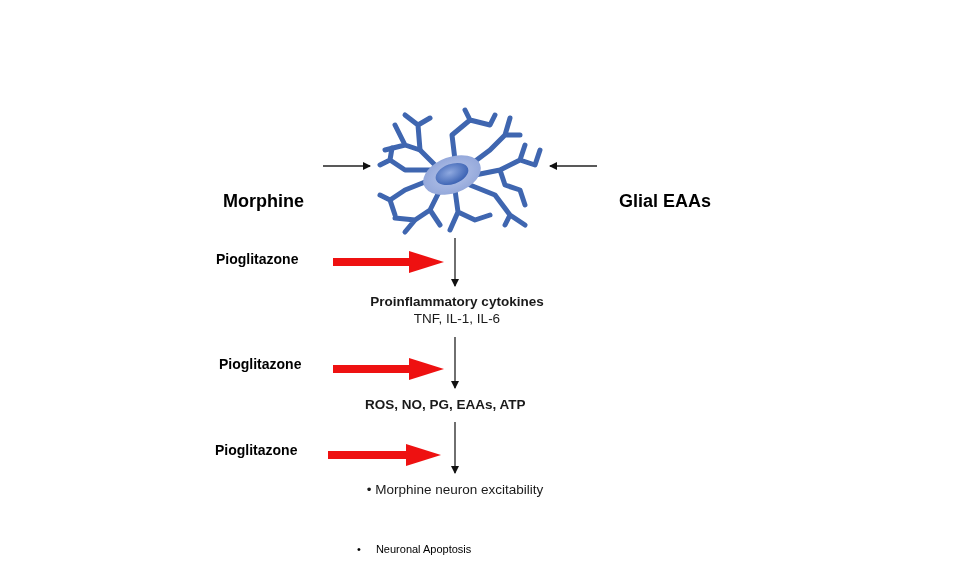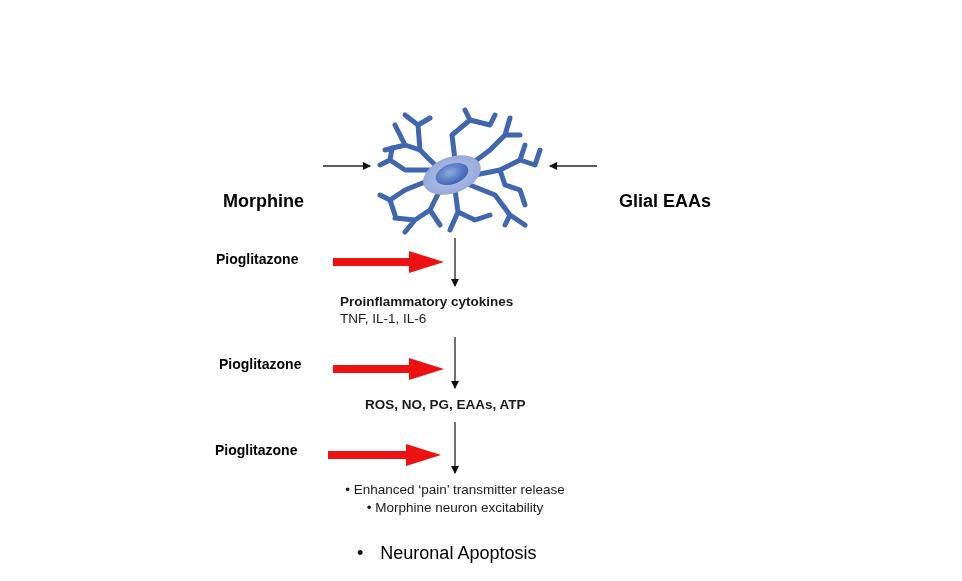--- a/index.html
+++ b/index.html
@@ -1,25 +1,25 @@
 <!DOCTYPE html>
 <html><head>
   <meta charset="utf-8">
   <style>
     html, body { margin: 0; padding: 0; background: #ffffff; }
     body { width: 962px; height: 581px; position: relative; overflow: hidden;
            font-family: "Liberation Sans", sans-serif; color: #000; }
     .abs { position: absolute; }
     .lbl-big { font-weight: bold; font-size: 18px; margin-top: 36px; }
     .lbl-pio { font-weight: bold; font-size: 14px; }
-    .cyto-title { font-weight: bold; font-size: 13.5px; color: #1a1a1a; }
-    .cyto-sub { font-size: 13.5px; color: #1a1a1a; }
+    .cyto-title { font-weight: bold; font-size: 13.5px; text-align: center; color: #1a1a1a; }
+    .cyto-sub { font-size: 13.5px; text-align: center; color: #1a1a1a; }
     .mediators { font-size: 13.5px; color: #1a1a1a; }
     .effects { font-size: 13.5px; text-align: center; color: #1a1a1a; line-height: 18px; }
-    .apoptosis { font-size: 18px; color: #000; }
+    .apoptosis { font-size: 11px; color: #000; }
     svg { position: absolute; left: 0; top: 0; }
   </style>
 </head>
 <body>
 
 <svg width="962" height="581">
   <defs>
     <marker id="blackhead" markerWidth="8" markerHeight="8" refX="7" refY="4" orient="auto" markerUnits="userSpaceOnUse">
       <path d="M0,0 L8,4 L0,8 z" fill="#111"></path>
     </marker>
@@ -77,20 +77,19 @@
 <div class="abs lbl-pio" style="left:216px; top:251px;">Pioglitazone</div>
 <div class="abs lbl-pio" style="left:219px; top:356px;">Pioglitazone</div>
 <div class="abs lbl-pio" style="left:215px; top:442px;">Pioglitazone</div>
 
 <div class="abs cyto-title" style="left:340px; top:294px; width:234px;">Proinflammatory cytokines</div>
 <div class="abs cyto-sub" style="left:340px; top:311px; width:234px;">TNF, IL-1, IL-6</div>
 
 <div class="abs mediators" style="left:365px; top:397px;font-weight:bold;">ROS, NO, PG, EAAs, ATP</div>
 
 <div class="abs effects" style="left:230px; top:481px; width:450px;">
-  <div>• Enhanced ‘pain’ transmitter release</div>
   <div>• Morphine neuron excitability</div>
 </div>
 
 <div class="abs apoptosis" style="left:357px; top:543px;">
   <span>•</span>
   <span style="margin-left:12px;">Neuronal Apoptosis</span>
 </div>
 
 </body></html>

